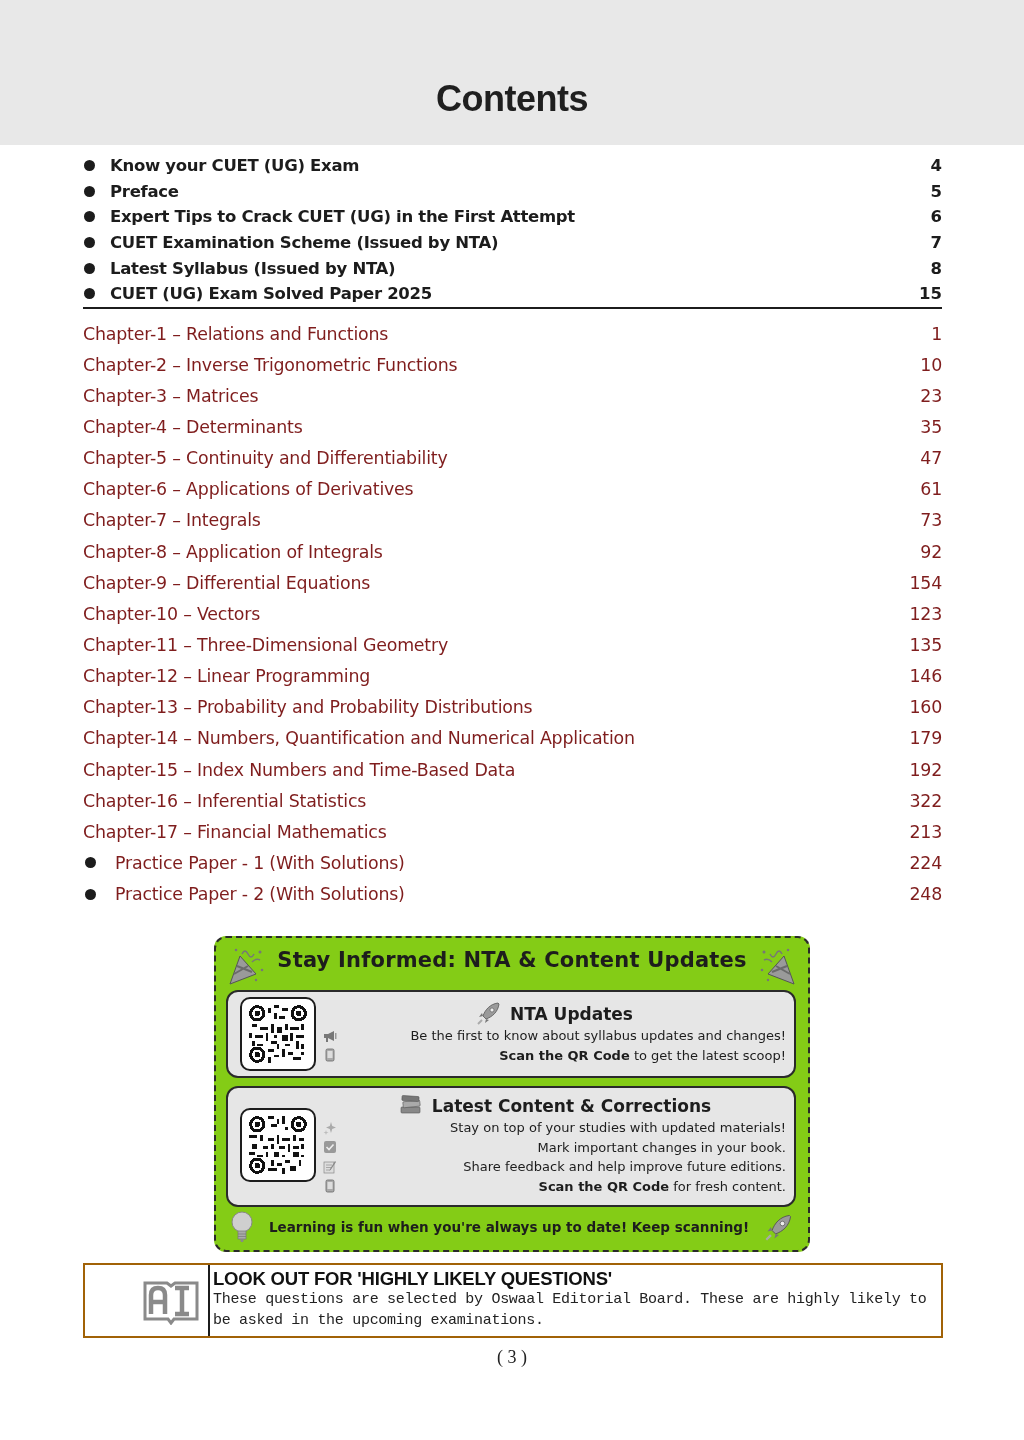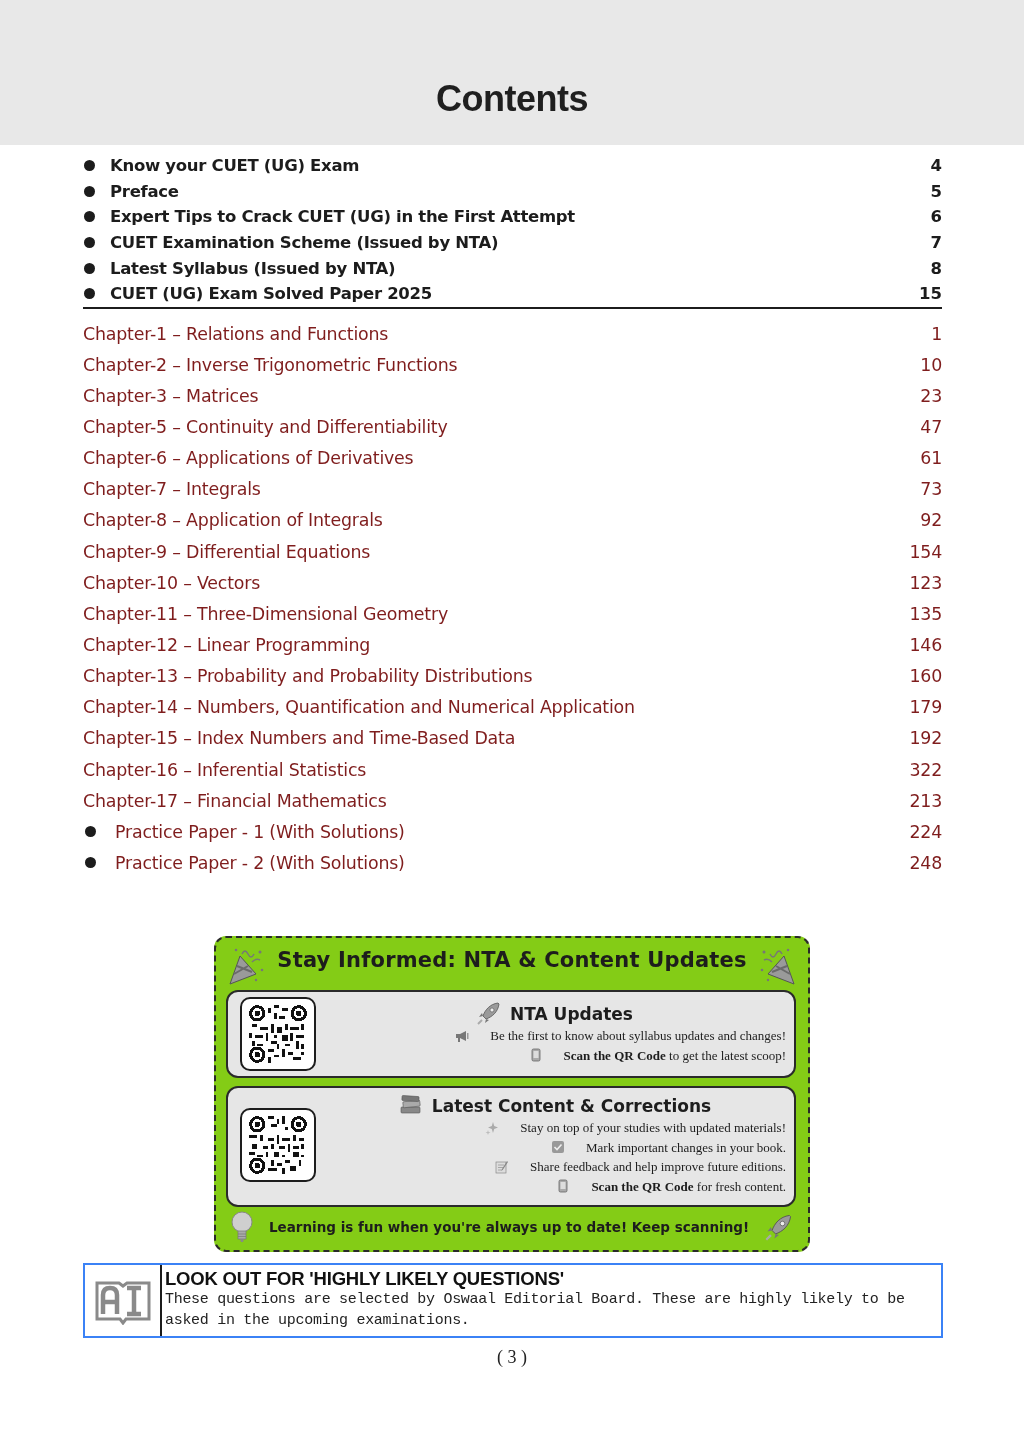--- a/index.html
+++ b/index.html
@@ -74,39 +74,39 @@
   .qr svg { width: 100%; height: 100%; display: block; }
 
   .panel-content {
     position: absolute; left: 95px; right: 8px; top: 0; text-align: center;
     font-family: "DejaVu Sans", sans-serif; color: #1d1d1d;
   }
   .panel-heading {
     font-weight: bold; font-size: 17px; line-height: 24px; margin-top: 8px;
     display: flex; justify-content: center; align-items: flex-end; gap: 8px;
   }
-  .panel-line { font-size: 13px; line-height: 19.5px; display: flex; justify-content: flex-end; align-items: center; gap: 21px; font-family: Liberation Serif, serif; }
+  .panel-line { font-size: 13px; line-height: 19.5px; display: flex; justify-content: space-between; align-items: center; gap: 21px; }
   .panel-nta .panel-line { font-size: 13px; }
   .panel-line b { font-weight: bold; }
   .emoji-ic { display: inline-block; width: 14px; height: 14px; flex: 0 0 auto; }
   .emoji-ic svg { width: 100%; height: 100%; display: block; }
   .heading-ic { width: 26px; height: 26px; }
 
   .footer-line {
     position: absolute; left: 0; top: 272px; width: 100%; text-align: center;
     font-family: "DejaVu Sans", sans-serif; font-weight: bold; font-size: 13.5px; color: #1d1d1d;
     display: flex; justify-content: center; align-items: center; gap: 15px;
   }
   .bulb-ic { width: 24px; height: 34px; }
   .rocket-small { width: 30px; height: 32px; }
 
   
   .hlq-box {
     position: absolute; left: 83px; top: 1263px; width: 860px; height: 75px;
-    border: 2px solid #3b82f6; display: flex;
+    border: 2px solid #a16207; display: flex; padding-left: 48px;
   }
   .hlq-icon-cell {
     width: 77px; height: 100%; border-right: 2px solid #1c1c1c;
     display: flex; align-items: center; justify-content: center;
   }
   .hlq-icon-cell svg { width: 58px; height: 48px; }
   .hlq-text { padding: 3px 0 0 3px; flex: 1; }
   .hlq-title {
     font-family: "Liberation Sans", sans-serif; font-weight: bold; font-size: 18.5px; color: #111;
     line-height: 22px; letter-spacing: -0.2px;
@@ -166,20 +166,24 @@
       <span class="label">Chapter-1 – Relations and Functions</span>
       <span class="page">1</span>
     </div>
   <div class="chapter-row">
       <span class="label">Chapter-2 – Inverse Trigonometric Functions</span>
       <span class="page">10</span>
     </div>
   <div class="chapter-row">
       <span class="label">Chapter-3 – Matrices</span>
       <span class="page">23</span>
+    </div>
+  <div class="chapter-row">
+      <span class="label">Chapter-4 – Determinants</span>
+      <span class="page">35</span>
     </div>
   <div class="chapter-row">
       <span class="label">Chapter-5 – Continuity and Differentiability</span>
       <span class="page">47</span>
     </div>
   <div class="chapter-row">
       <span class="label">Chapter-6 – Applications of Derivatives</span>
       <span class="page">61</span>
     </div>
   <div class="chapter-row">

